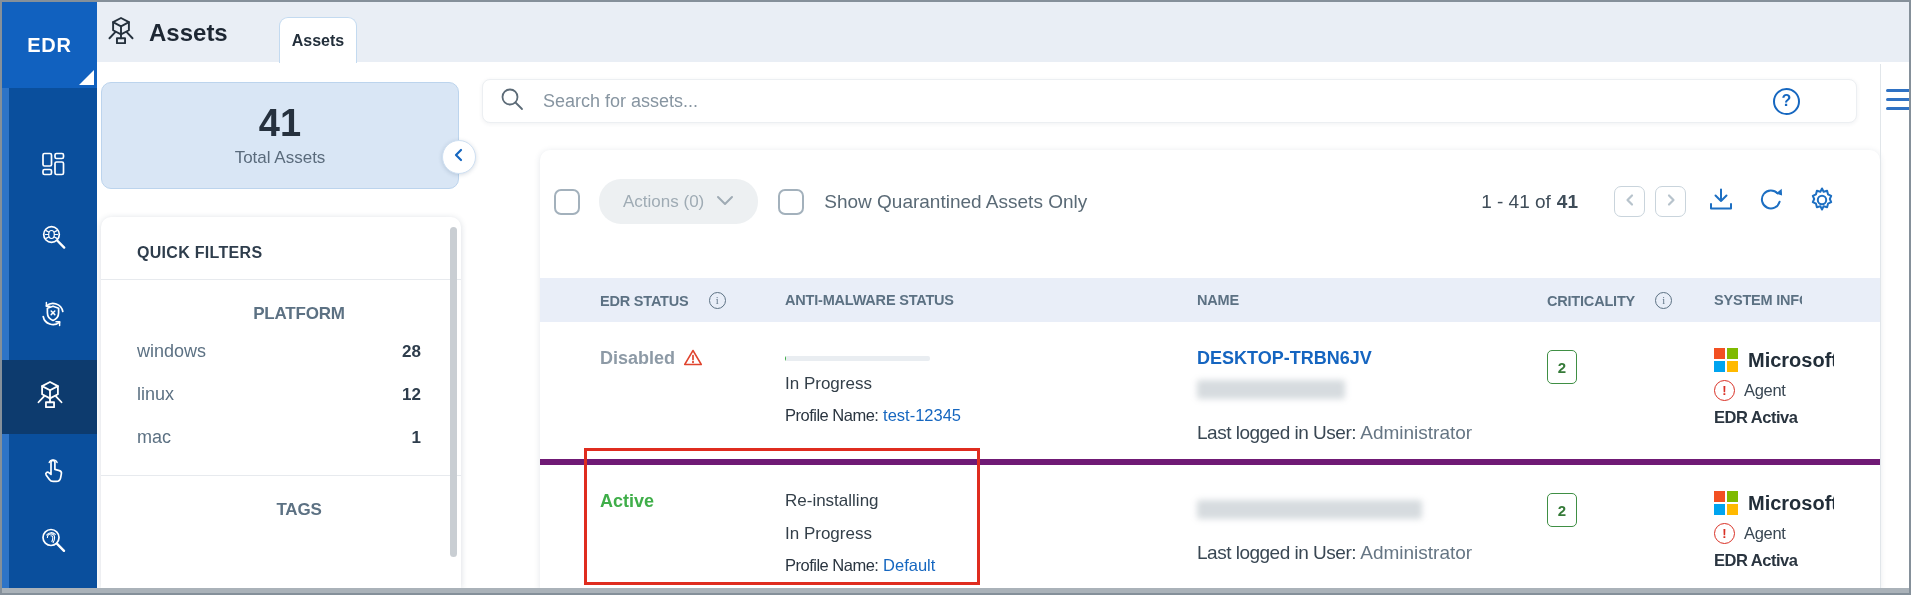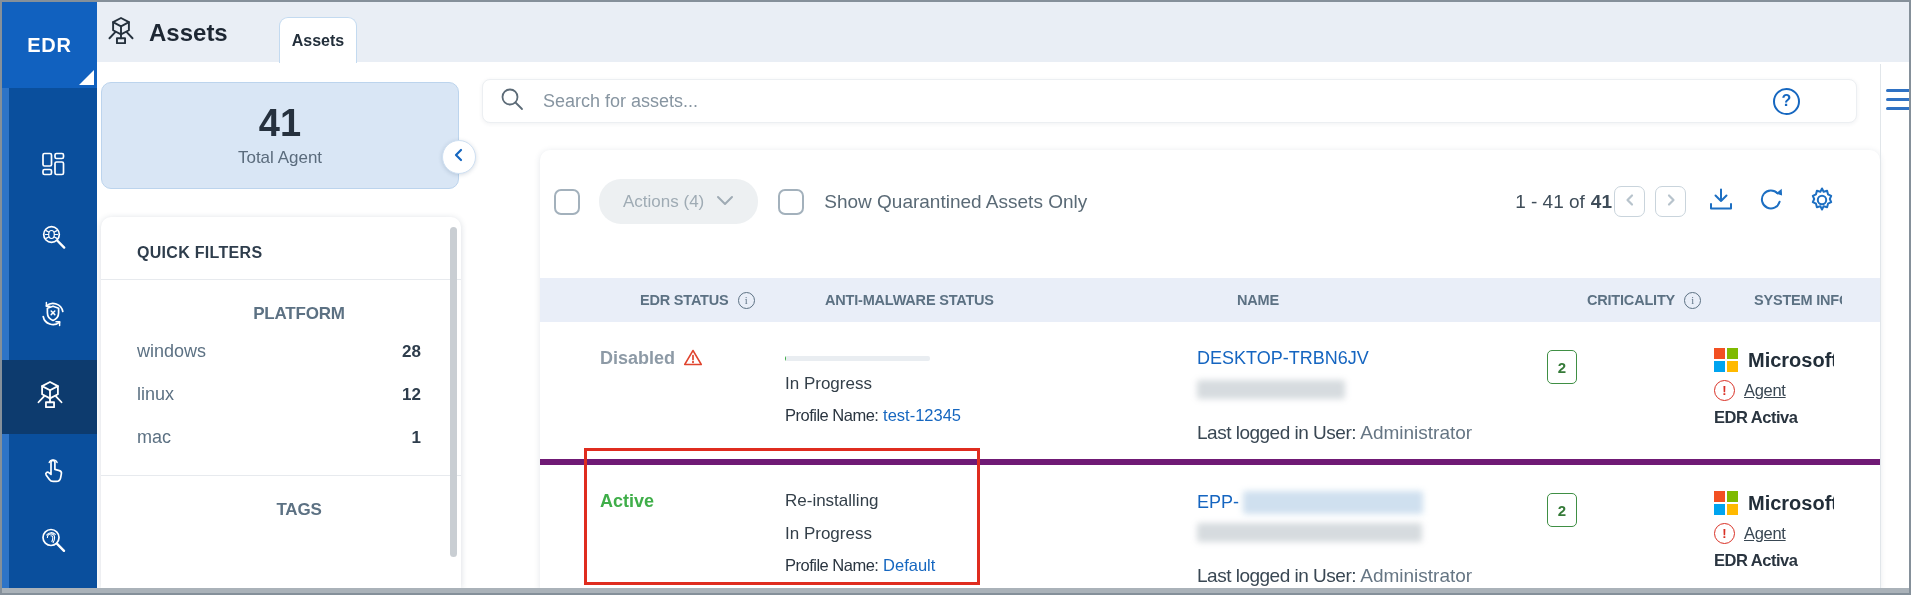--- a/index.html
+++ b/index.html
@@ -73,68 +73,68 @@
   .panel { position:absolute; left:538px; top:148px; width:1340px; height:440px; background:#fff;
            border-radius:10px 10px 0 0; box-shadow:0 1px 6px rgba(40,60,90,.13); overflow:hidden; }
   .tbar { display:flex; align-items:center; height:45px; margin:29px 42px 0 14px; }
   .cbox { width:26px; height:26px; border:2px solid #a3b1bc; border-radius:7px; background:#fff;
           cursor:pointer; flex:none; }
   .actions-btn { margin-left:19px; height:45px; padding:0 24px; background:#edf0f2; border-radius:22px;
                  display:flex; align-items:center; gap:12px; color:#9fabb4; font-size:17px; cursor:default; }
   .actions-btn svg { stroke:#9fabb4; fill:none; stroke-width:2; stroke-linecap:round; stroke-linejoin:round; }
   .quar-label { margin-left:20px; font-size:19px; color:#5a6a76; }
   .tbar .sp { flex:1; }
-  .pg-text { font-size:19px; color:#3f4d59; margin-right:2px; white-space:nowrap; }
+  .pg-text { font-size:19px; color:#3f4d59; margin-right:36px; white-space:nowrap; }
   .pg-text b { margin-left:6px; }
   .pg-btn { width:31px; height:31px; border:1px solid #c9d4dc; border-radius:7px; background:#fff;
             display:flex; align-items:center; justify-content:center; margin-left:10px; cursor:pointer; }
   .pg-btn svg { stroke:#b7c3cc; fill:none; stroke-width:2.2; stroke-linecap:round; stroke-linejoin:round; }
   .tool-ic { margin-left:20px; cursor:pointer; display:flex; align-items:center; }
   .tool-ic svg { stroke:#1d6fc2; fill:none; stroke-width:2; stroke-linecap:round; stroke-linejoin:round; }
 
   .grid { display:grid; grid-template-columns:60px 185px 412px 350px 167px 166px; }
   .thead { background:#e9eef8; height:44px; margin-top:54px; align-items:center; }
-  .th { display:flex; align-items:center; gap:9px; font-size:14.5px; font-weight:bold; color:#5c7183;
-        letter-spacing:-.2px; white-space:nowrap; cursor:pointer;margin-left:40px; }
+  .th { display:flex; align-items:flex-end; gap:20px; font-size:14.5px; font-weight:bold; color:#5c7183;
+        letter-spacing:-.2px; white-space:nowrap; cursor:pointer; }
   .th.clip { overflow:hidden; width:88px; }
   .info-ic { width:17px; height:17px; border:1.4px solid #5c7183; border-radius:50%; flex:none;
              display:flex; align-items:center; justify-content:center; font-size:10.5px; font-weight:normal;
              font-family:"Liberation Serif",serif; cursor:pointer; }
   .row { border-bottom:6px solid #701a75; }
   .row .cell { padding-top:26px; }
   .status { font-size:18px; font-weight:bold; display:flex; align-items:flex-start; gap:8px; }
   .status.disabled { color:#8d9aa6; }
   .status.active { color:#3fae49; }
   .warn-tri svg { stroke:#e0442e; fill:none; stroke-width:1.5; stroke-linejoin:round; stroke-linecap:round; }
   .am .l1 { font-size:17px; color:#333f49; }
   .pbar { width:145px; height:5px; background:#e9edf1; border-radius:2px; margin-top:8px; overflow:hidden; }
   .pbar .fill { height:100%; background:#3fae49; }
   .am .l2 { font-size:17px; color:#333f49; margin-top:13px; }
   .pline { margin-top:12px; font-size:16.5px; white-space:nowrap; }
   .pline .lb { color:#2a3540; letter-spacing:-.5px; }
   .pline a { color:#1667c0; text-decoration:none; cursor:pointer; }
-  .name-cell .nm { font-size:18px; font-weight:normal; color:#1565c0; cursor:pointer; display:flex;
-                   align-items:center; white-space:nowrap; }
+  .name-cell .nm { font-size:18px; font-weight:bold; color:#1565c0; cursor:pointer; display:flex;
+                   align-items:flex-end; white-space:nowrap; }
   .redact { background:#d6dbdf; filter:blur(3px); border-radius:2px; }
   .redact.blue { background:#cfe0ef; }
   .uline { margin-top:23px; font-size:19px; white-space:nowrap; }
   .uline .lb { color:#394753; letter-spacing:-.5px; }
   .uline .vl { color:#667684; }
   .crit-badge { width:30px; height:34px; border:1.5px solid #3f8f44; border-radius:5px; background:#fff;
                 display:flex; align-items:center; justify-content:center; font-size:15px; font-weight:bold;
                 color:#357a38; margin-top:2px; }
   .sys { white-space:nowrap; overflow:hidden; }
   .sys .vrow { display:flex; align-items:center; gap:10px; }
   .ms-logo { width:24px; height:24px; display:grid; grid-template-columns:11px 11px; grid-gap:2px; flex:none; }
   .ms-logo i { display:block; width:11px; height:11px; }
   .vendor { font-size:20px; font-weight:bold; color:#222e39; overflow:hidden; width:86px; }
   .alert-row { display:flex; align-items:center; gap:9px; margin-top:8px; }
   .alert-ic { width:21px; height:21px; border:1.8px solid #d93025; border-radius:50%; color:#d93025;
               font-size:13px; font-weight:bold; display:flex; align-items:center; justify-content:center; flex:none; }
-  .alert-tx { font-size:16.5px; color:#394753; letter-spacing:-.3px;text-decoration:underline; }
+  .alert-tx { font-size:16.5px; color:#394753; letter-spacing:-.3px; }
   .edr-note { margin-top:7px; font-size:16.5px; font-weight:bold; color:#2a3540; letter-spacing:-.5px; }
 
   
   .hl-box { position:absolute; left:582px; top:446px; width:396px; height:137px;
             border:3px solid #df2c1f; z-index:6; pointer-events:none; }
   .v-sep { position:absolute; left:1878px; top:62px; bottom:5px; width:1px; background:#e1e6ea; }
   .bottom-bar { position:absolute; left:0; right:0; bottom:0; height:5px; background:#aab2b9; cursor:pointer; }
 </style>
 </head>
 <body>
@@ -232,21 +232,21 @@
       </svg>
     </span>
     <span class="t">Assets</span>
   </div>
   <div class="tab">
     <span>Assets</span>
   </div>
 
   <div class="sum-card">
     <div class="v">41</div>
-    <div class="l">Total Agent</div>
+    <div class="l">Total Assets</div>
   </div>
   <div class="collapse-btn">
     <span>
       <svg width="16" height="16" viewBox="0 0 16 16">
           <path d="M10 3 L5 8 L10 13"></path>
         </svg>
     </span>
   </div>
 
   <div class="qf">
@@ -285,21 +285,21 @@
     <div></div>
       <div></div>
       <div></div>
   </div>
 
   <div class="panel">
 
     <div class="tbar">
       <div class="cbox"></div>
       <div class="actions-btn">
-        <span>Actions (4)</span>
+        <span>Actions (0)</span>
         <span>
           <svg width="18" height="12" viewBox="0 0 18 12">
               <path d="M2 2 L9 9 L16 2"></path>
             </svg>
         </span>
       </div>
       <div class="cbox" style="margin-left:20px"></div>
       <span class="quar-label">Show Quarantined Assets Only</span>
       <div class="sp"></div>
       <span class="pg-text"><span>1 - 41 of</span><b>41</b></span>
@@ -428,24 +428,20 @@
       </div>
       <div class="cell am">
         <div class="l1">Re-installing</div>
         <div class="l2">In Progress</div>
         <div class="pline">
           <span class="lb">Profile Name:</span>
           <a>Default</a>
         </div>
       </div>
       <div class="cell name-cell">
-        <div class="nm">
-          <span>EPP-</span>
-          <span class="redact blue" style="width:180px;height:23px;margin-left:4px"></span>
-        </div>
         <div class="redact" style="width:225px;height:19px;margin-top:9px"></div>
         <div class="uline">
           <span class="lb">Last logged in User:</span>
           <span class="vl">Administrator</span>
         </div>
       </div>
       <div class="cell">
         <div class="crit-badge">
           <span>2</span>
         </div>

